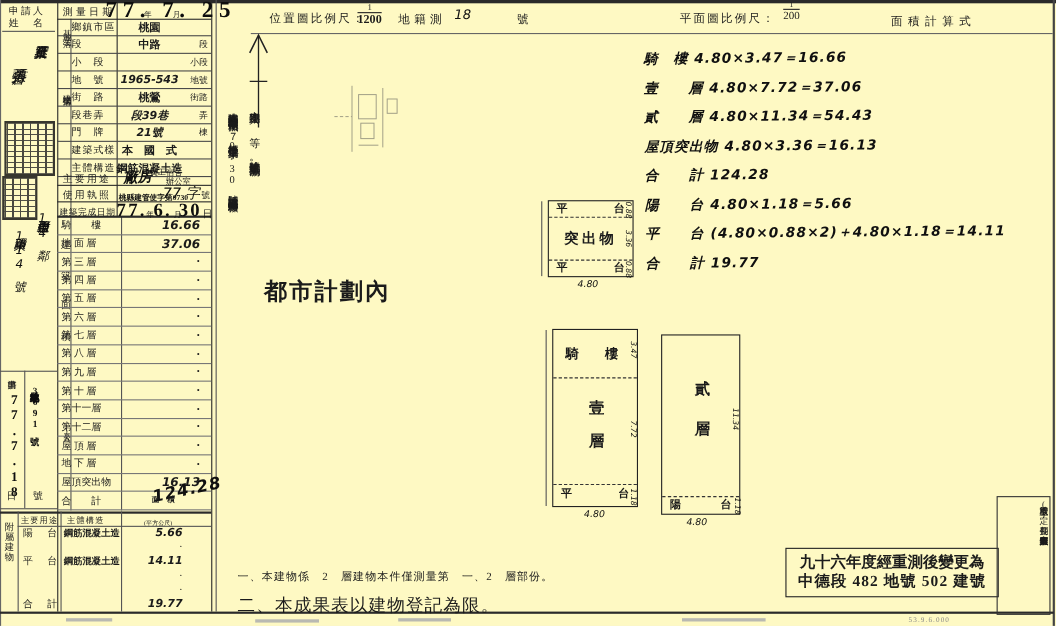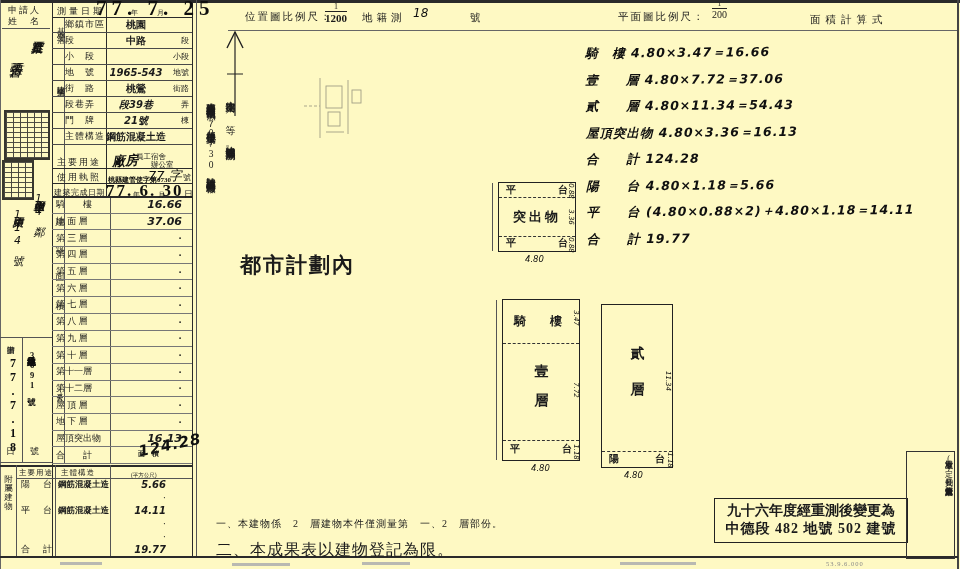--- a/index.html
+++ b/index.html
@@ -131,20 +131,25 @@
         <span class="ival num">段39巷</span>
         <span class="isuf">弄</span>
       </div>
 
       <div class="irow">
         <span class="ilabel">門　牌</span>
         <span class="ival num">21號</span>
         <span class="isuf">棟</span>
       </div>
 
+      <div class="irow">
+        <span class="ilabel">建築式樣</span>
+        <span class="ival">本　國　式</span>
+        <span class="isuf"></span>
+      </div>
 
       <div class="irow">
         <span class="ilabel">主體構造</span>
         <span class="ival">鋼筋混凝土造</span>
         <span class="isuf"></span>
       </div>
     </div>
 
   <div class="abs lbl" style="left:57px;top:156px;">主要用途</div>
   <div class="abs hw" style="left:112px;top:152px;font-size:13px;font-weight:700;transform:rotate(-3deg);">廠房</div>

